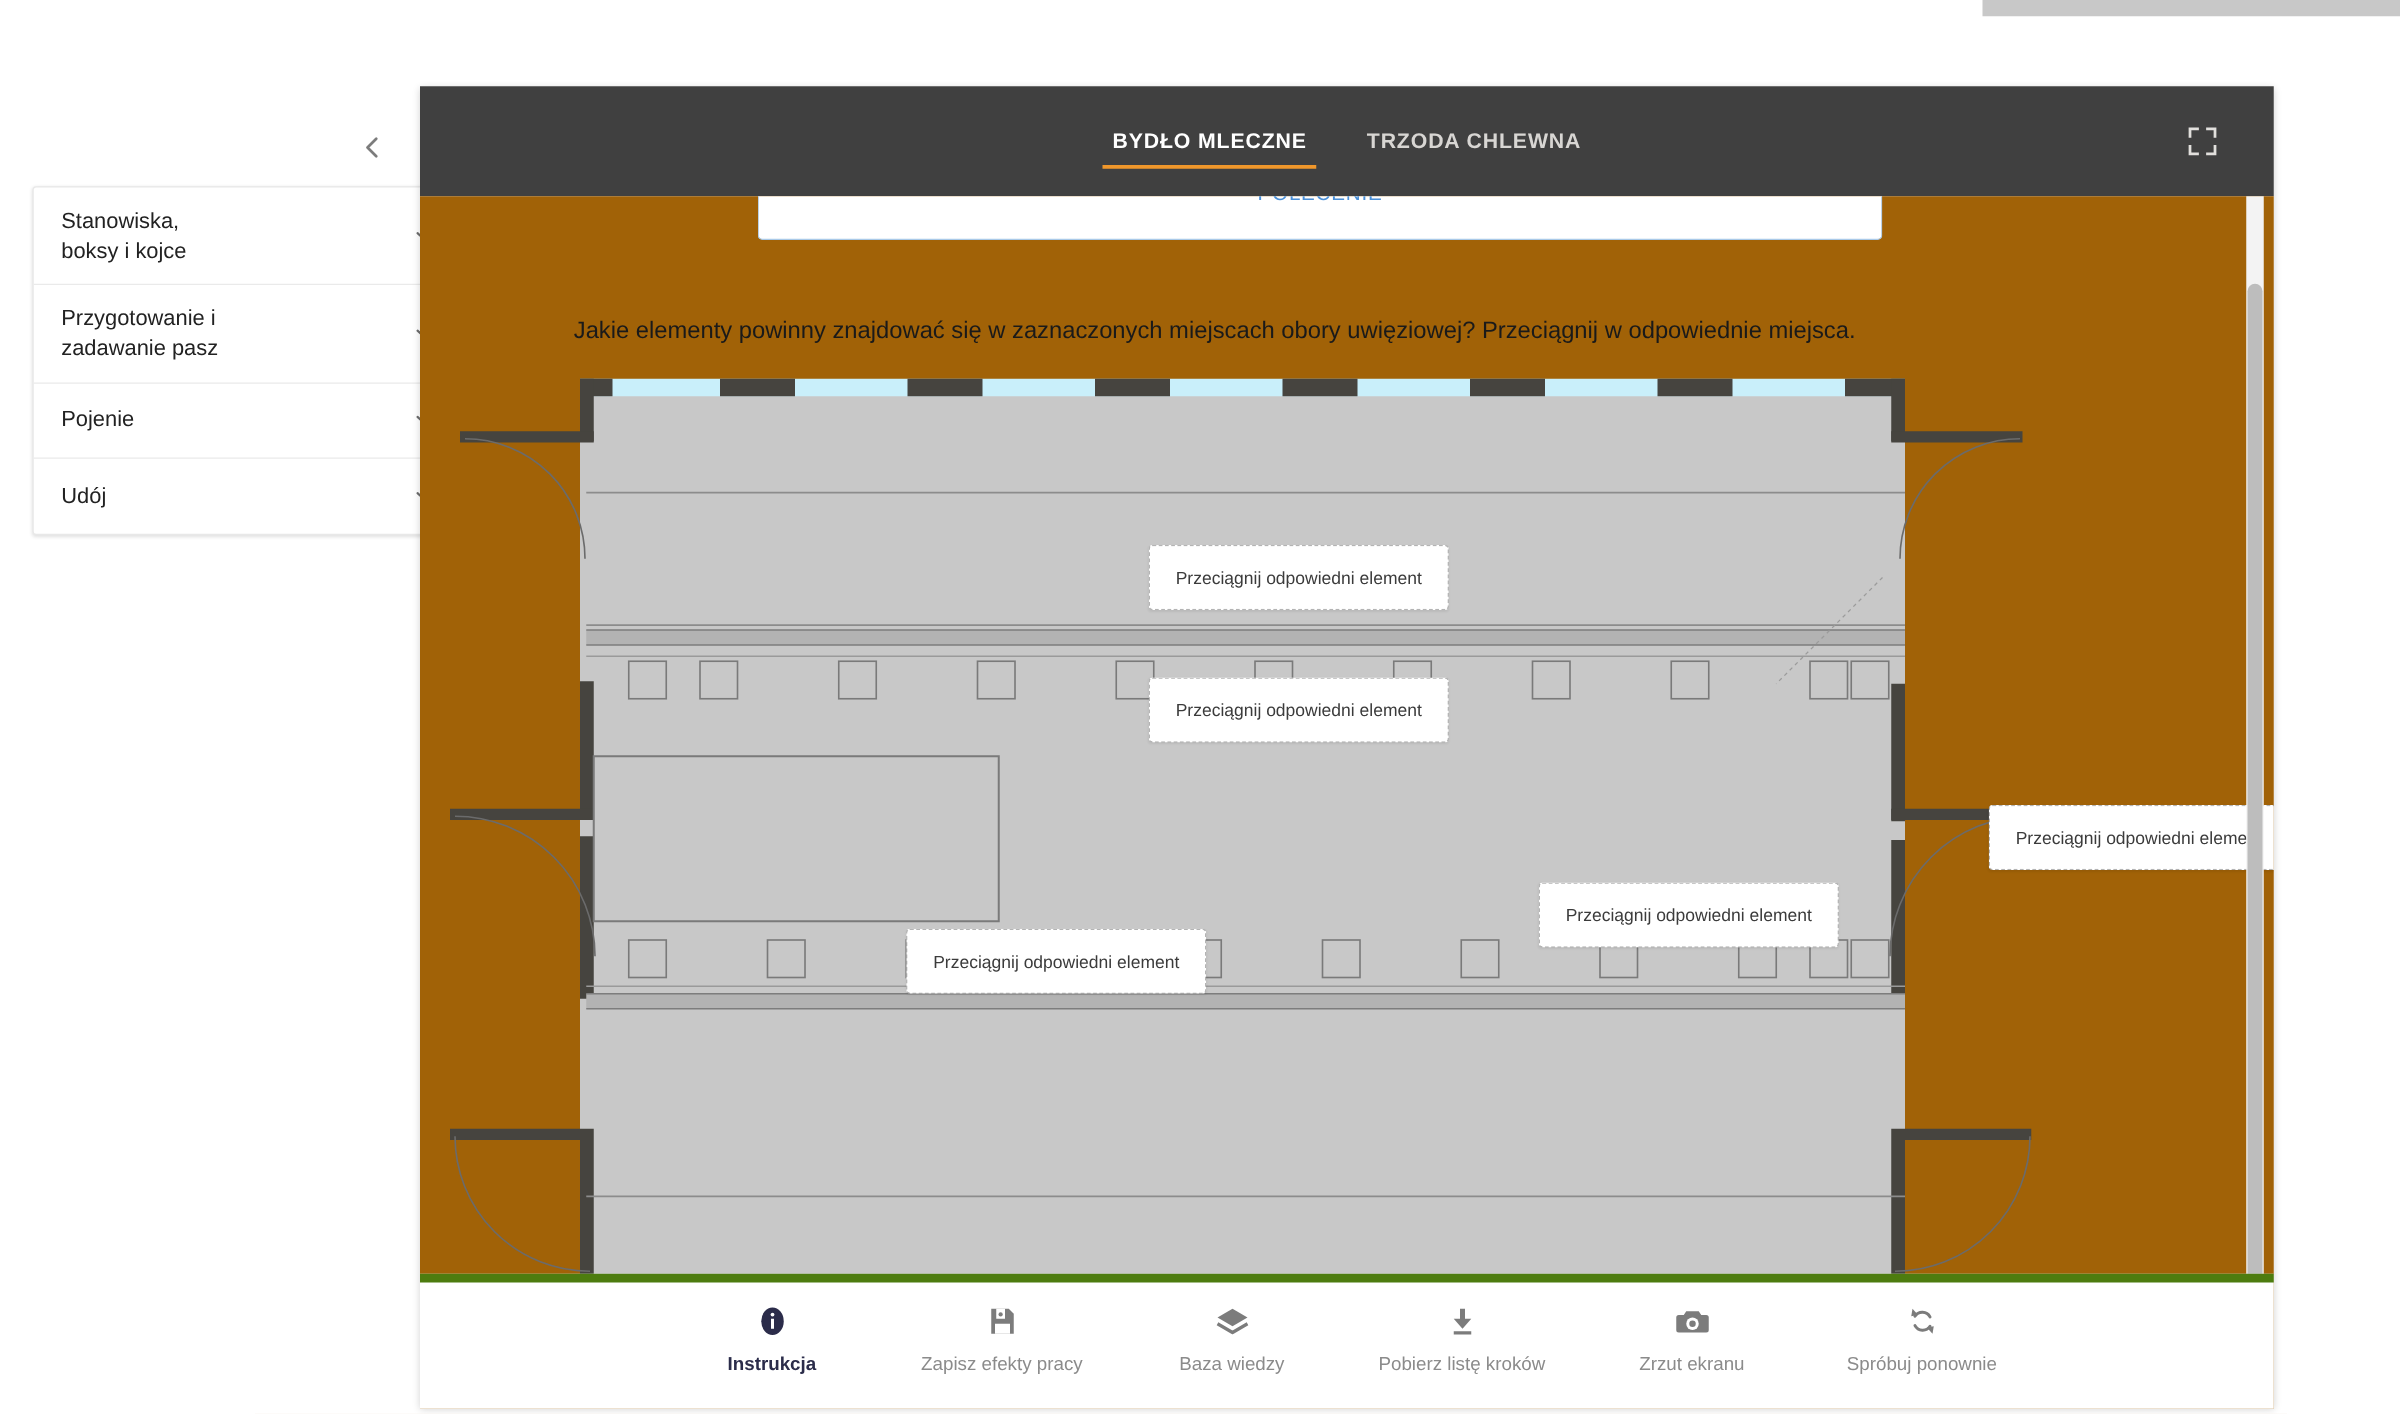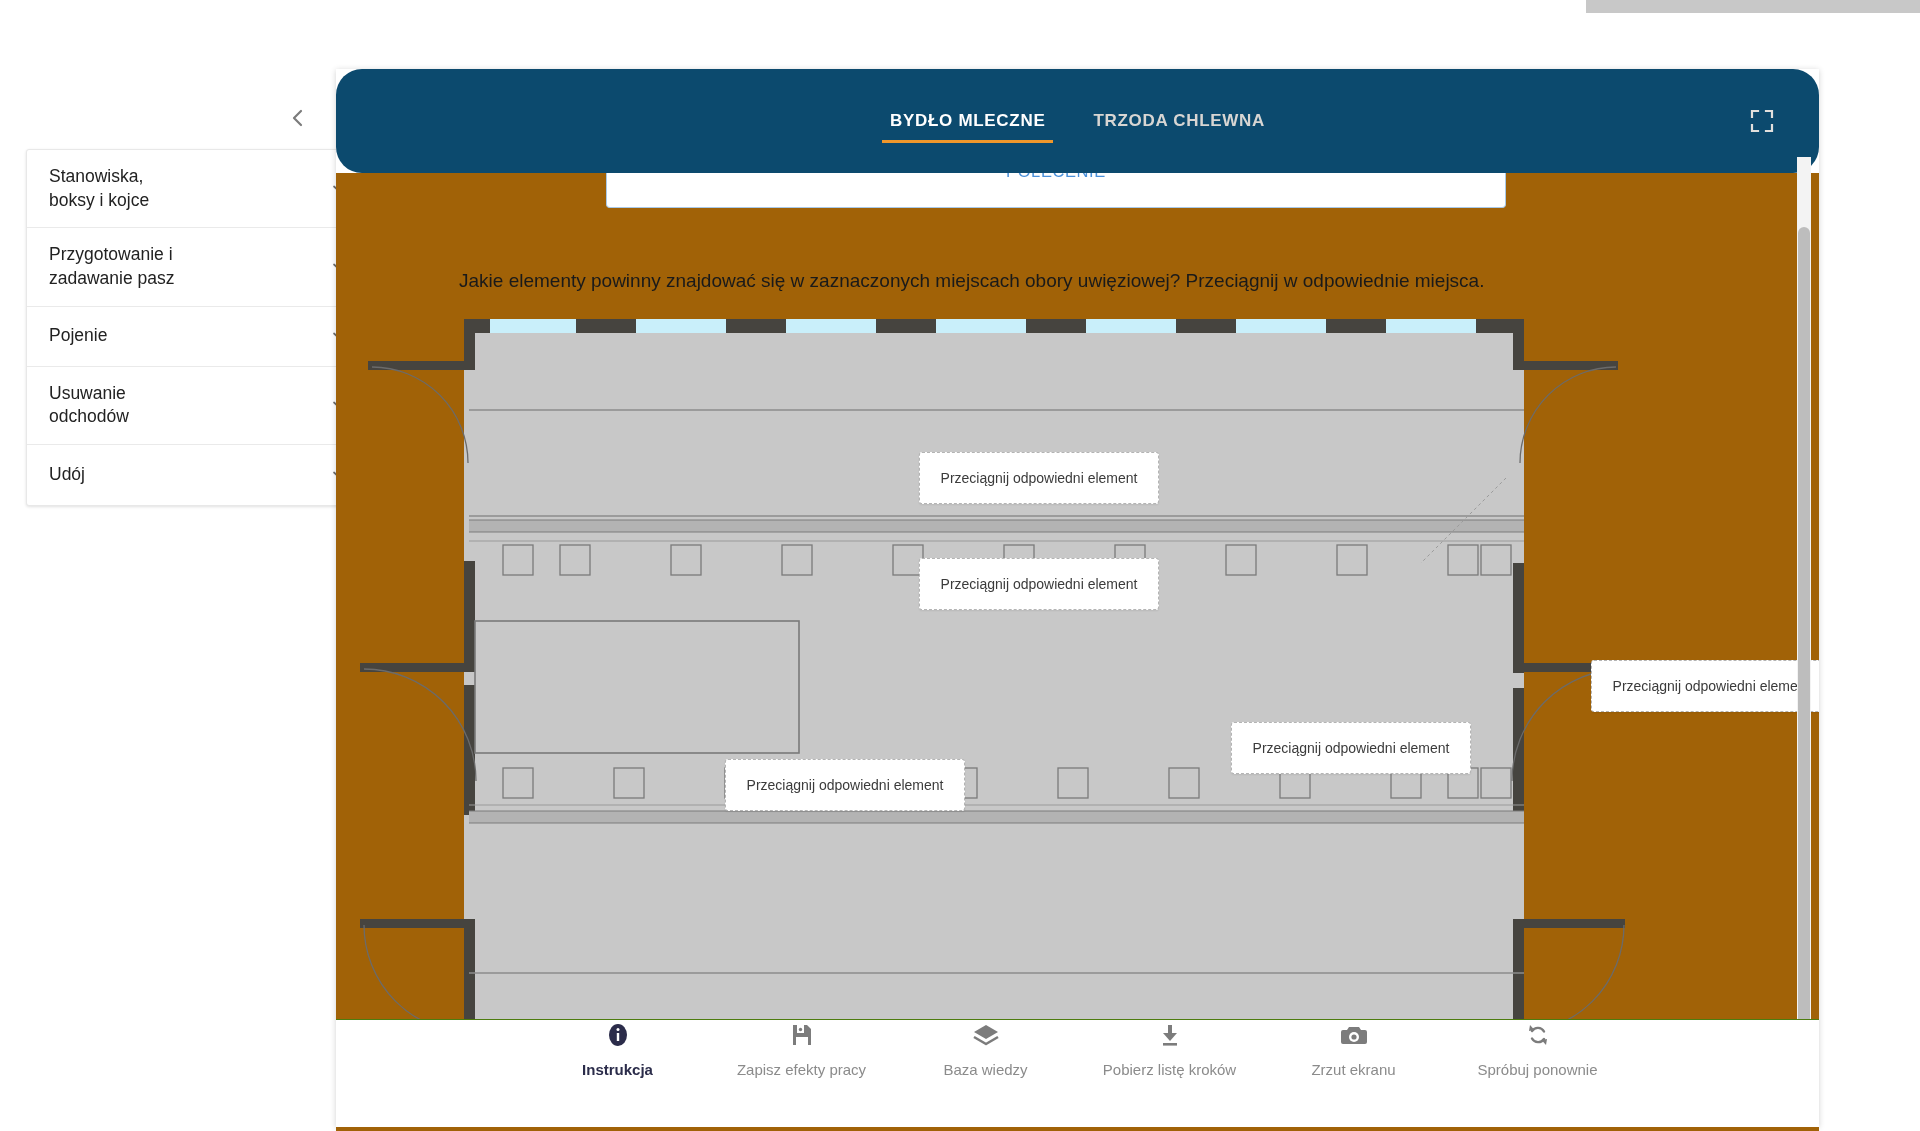--- a/index.html
+++ b/index.html
@@ -45,22 +45,22 @@
     width: 30px; height: 36px; cursor: pointer;
   }
 
   
   .panel {
     position: absolute; left: 336px; top: 69px; width: 1483px; height: 1058px;
     background: #fff;
     box-shadow: 0 1px 6px rgba(0,0,0,0.18);
   }
   .topbar {
-    position: relative; height: 104px; background: #0c4a6e;
-    display: flex; align-items: center; justify-content: center; border-radius: 26px;
+    position: relative; height: 88px; background: #404040;
+    display: flex; align-items: center; justify-content: center;
   }
   .tabs { display: flex; align-items: center; gap: 0px; }
   .tab {
     position: relative;
     color: #d8d6d3;
     font-size: 17px; font-weight: bold; letter-spacing: 0.7px;
     padding: 28px 24px 28px 24px;
     cursor: pointer; white-space: nowrap;
   }
   .tab.active { color: #ffffff; }
@@ -117,22 +117,23 @@
     background: #f3f3f3;
   }
   .vthumb {
     position: absolute; left: 1px; top: 70px; width: 12px; height: 870px;
     background: #bdbdbd; border-radius: 6px;
   }
 
   
   .toolbar {
     position: absolute; left: 0; bottom: 0; width: 1483px; height: 108px;
-    background: #fff; border-top: 1px solid #4d7c0f;
+    background: #fff; border-top: 7px solid #4d7c0f;
     display: flex; align-items: flex-start; justify-content: center;
+    padding-top: 16px;
   }
   .tb-item {
     width: 184px; display: flex; flex-direction: column; align-items: center;
     cursor: pointer; gap: 11px;
   }
   .tb-ico { height: 30px; display:flex; align-items:center; justify-content:center; }
   .tb-label { font-size: 15px; color: #8b8b8b; white-space: nowrap; }
   .tb-item.active .tb-label { color: #2b2c4a; font-weight: bold; }
 </style>
 </head>
@@ -162,29 +163,20 @@
       <span class="side-label">Przygotowanie i
 zadawanie pasz</span>
       <span class="chev">
         <svg width="20" height="20" viewBox="0 0 20 20">
             <path d="M4 7.5 L10 13 L16 7.5" fill="none" stroke="#6e6e6e" stroke-width="1.7" stroke-linecap="round" stroke-linejoin="round"></path>
           </svg>
       </span>
     </div>
     <div class="side-item">
       <span class="side-label">Pojenie</span>
-      <span class="chev">
-        <svg width="20" height="20" viewBox="0 0 20 20">
-            <path d="M4 7.5 L10 13 L16 7.5" fill="none" stroke="#6e6e6e" stroke-width="1.7" stroke-linecap="round" stroke-linejoin="round"></path>
-          </svg>
-      </span>
-    </div>
-    <div class="side-item">
-      <span class="side-label">Usuwanie
-odchodów</span>
       <span class="chev">
         <svg width="20" height="20" viewBox="0 0 20 20">
             <path d="M4 7.5 L10 13 L16 7.5" fill="none" stroke="#6e6e6e" stroke-width="1.7" stroke-linecap="round" stroke-linejoin="round"></path>
           </svg>
       </span>
     </div>
     <div class="side-item">
       <span class="side-label">Udój</span>
       <span class="chev">
         <svg width="20" height="20" viewBox="0 0 20 20">

